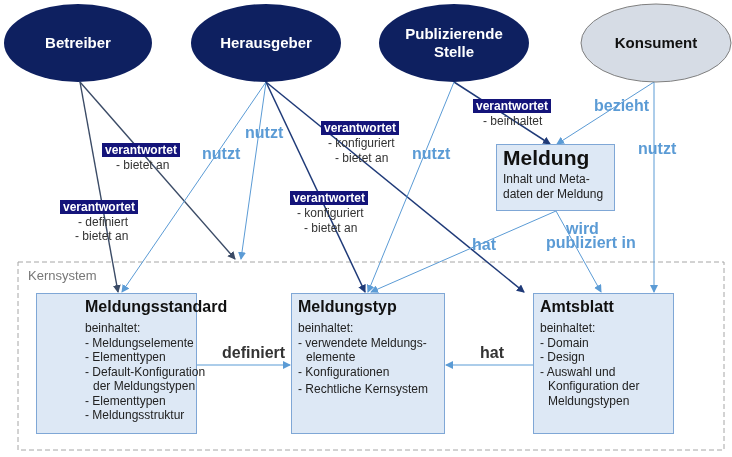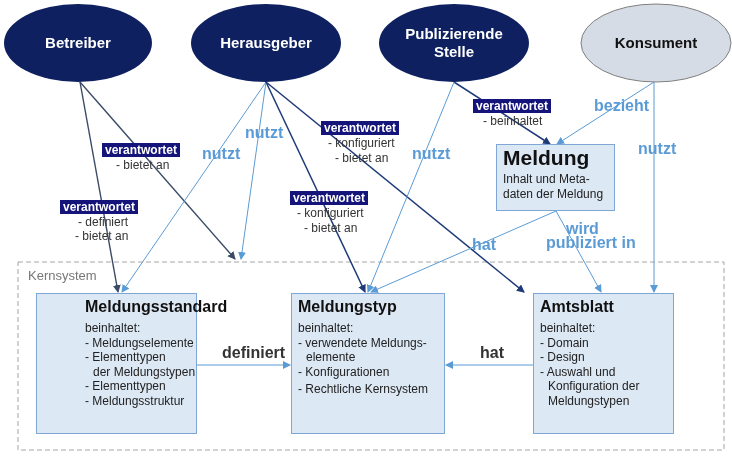--- a/index.html
+++ b/index.html
@@ -80,20 +80,21 @@
   <div class="title" style="font-size:21px;">Meldung</div>
   <div class="line">Inhalt und Meta-</div>
   <div class="line">daten der Meldung</div>
 </div>
 
 <div class="box" style="left:36px; top:293px; width:161px; height:141px;padding-left:48px;">
   <div class="title">Meldungsstandard</div>
   <div class="line">beinhaltet:</div>
   <div class="line">- Meldungselemente</div>
   <div class="line">- Elementtypen</div>
+  <div class="line">- Default-Konfiguration</div>
   <div class="line indent">der Meldungstypen</div>
   <div class="line">- Elementtypen</div>
   <div class="line">- Meldungsstruktur</div>
 </div>
 
 <div class="box" style="left:291px; top:293px; width:154px; height:141px;">
   <div class="title">Meldungstyp</div>
   <div class="line">beinhaltet:</div>
   <div class="line">- verwendete Meldungs-</div>
   <div class="line indent">elemente</div>

